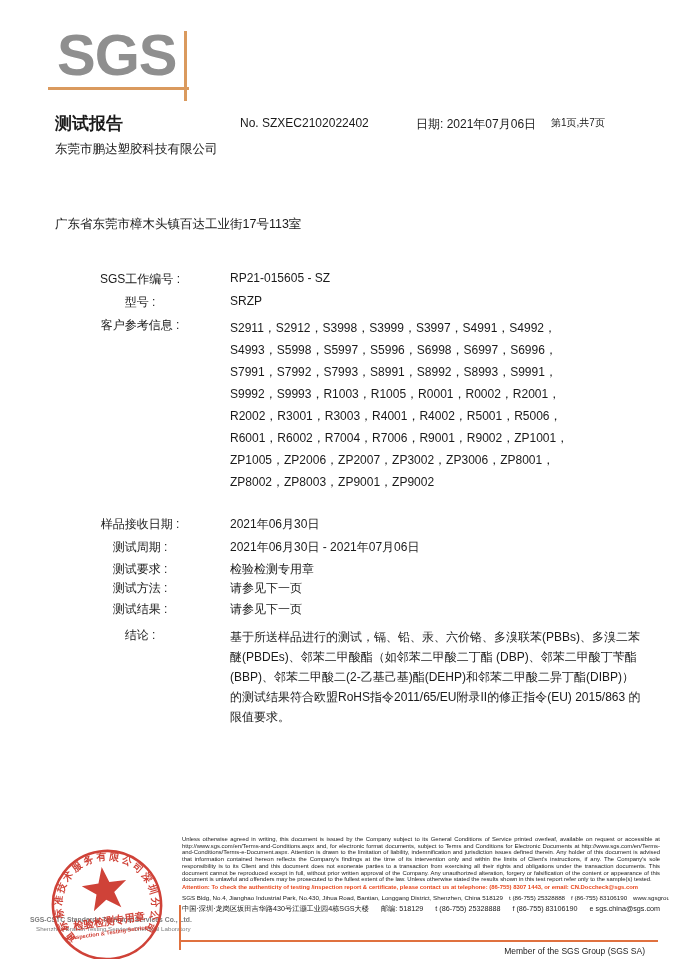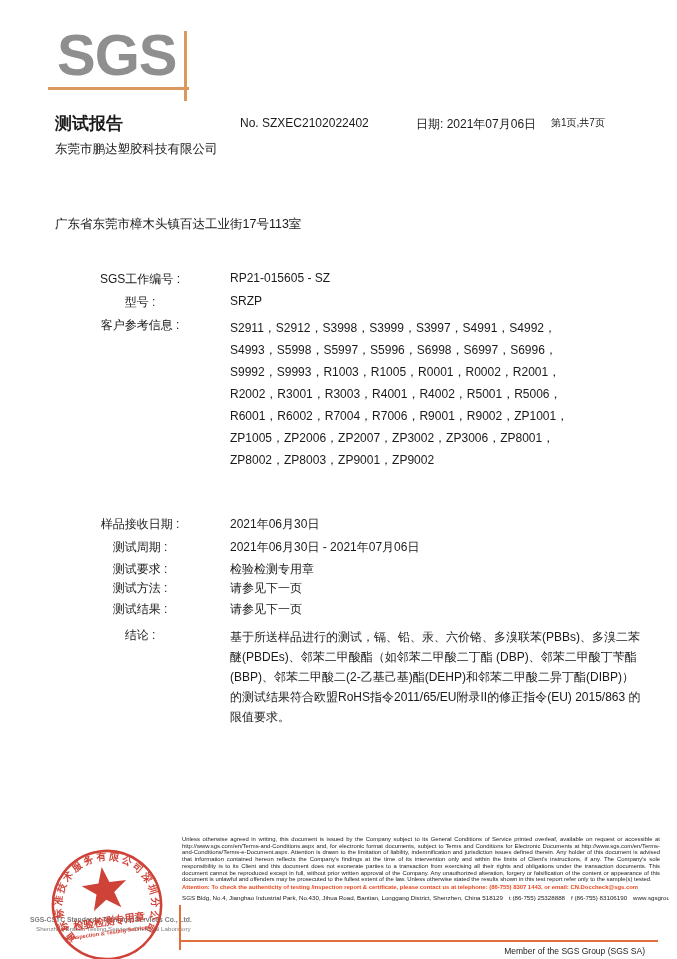--- a/index.html
+++ b/index.html
@@ -66,20 +66,21 @@
   </div>
   <div class="row" style="top:294px">
     <div class="lbl">型号 :</div>
     <div class="val">SRZP</div>
   </div>
   <div class="row" style="top:317px">
     <div class="lbl">客户参考信息 :</div>
     <div class="val">
       <div class="ref-line">S2911，S2912，S3998，S3999，S3997，S4991，S4992，</div>
       <div class="ref-line">S4993，S5998，S5997，S5996，S6998，S6997，S6996，</div>
+      <div class="ref-line">S7991，S7992，S7993，S8991，S8992，S8993，S9991，</div>
       <div class="ref-line">S9992，S9993，R1003，R1005，R0001，R0002，R2001，</div>
       <div class="ref-line">R2002，R3001，R3003，R4001，R4002，R5001，R5006，</div>
       <div class="ref-line">R6001，R6002，R7004，R7006，R9001，R9002，ZP1001，</div>
       <div class="ref-line">ZP1005，ZP2006，ZP2007，ZP3002，ZP3006，ZP8001，</div>
       <div class="ref-line">ZP8002，ZP8003，ZP9001，ZP9002</div>
     </div>
   </div>
   <div class="row" style="top:516px">
     <div class="lbl">样品接收日期 :</div>
     <div class="val">2021年06月30日</div>
@@ -125,19 +126,26 @@
 
   <div class="footer-right">
     <div class="legal">Unless otherwise agreed in writing, this document is issued by the Company subject to its General Conditions of Service printed overleaf, available on request or accessible at http://www.sgs.com/en/Terms-and-Conditions.aspx and, for electronic format documents, subject to Terms and Conditions for Electronic Documents at http://www.sgs.com/en/Terms-and-Conditions/Terms-e-Document.aspx. Attention is drawn to the limitation of liability, indemnification and jurisdiction issues defined therein. Any holder of this document is advised that information contained hereon reflects the Company's findings at the time of its intervention only and within the limits of Client's instructions, if any. The Company's sole responsibility is to its Client and this document does not exonerate parties to a transaction from exercising all their rights and obligations under the transaction documents. This document cannot be reproduced except in full, without prior written approval of the Company. Any unauthorized alteration, forgery or falsification of the content or appearance of this document is unlawful and offenders may be prosecuted to the fullest extent of the law. Unless otherwise stated the results shown in this test report refer only to the sample(s) tested.</div>
     <div class="attention">Attention: To check the authenticity of testing /inspection report &amp; certificate, please contact us at telephone: (86-755) 8307 1443, or email: CN.Doccheck@sgs.com</div>
     <div class="addr-en">
       <span>SGS Bldg, No.4, Jianghao Industrial Park, No.430, Jihua Road, Bantian, Longgang District, Shenzhen, China 518129</span>
       <span>t (86-755) 25328888</span>
       <span>f (86-755) 83106190</span>
       <span>www.sgsgroup.com.cn</span>
     </div>
+    <div class="addr-cn">
+      <span>中国·深圳·龙岗区坂田吉华路430号江灏工业园4栋SGS大楼</span>
+      <span>邮编: 518129</span>
+      <span>t (86-755) 25328888</span>
+      <span>f (86-755) 83106190</span>
+      <span>e sgs.china@sgs.com</span>
+    </div>
   </div>
 
   <div class="foot-vline"></div>
   <div class="foot-hline"></div>
   <div class="member">Member of the SGS Group (SGS SA)</div>
 
 </div>
 
 </body></html>

